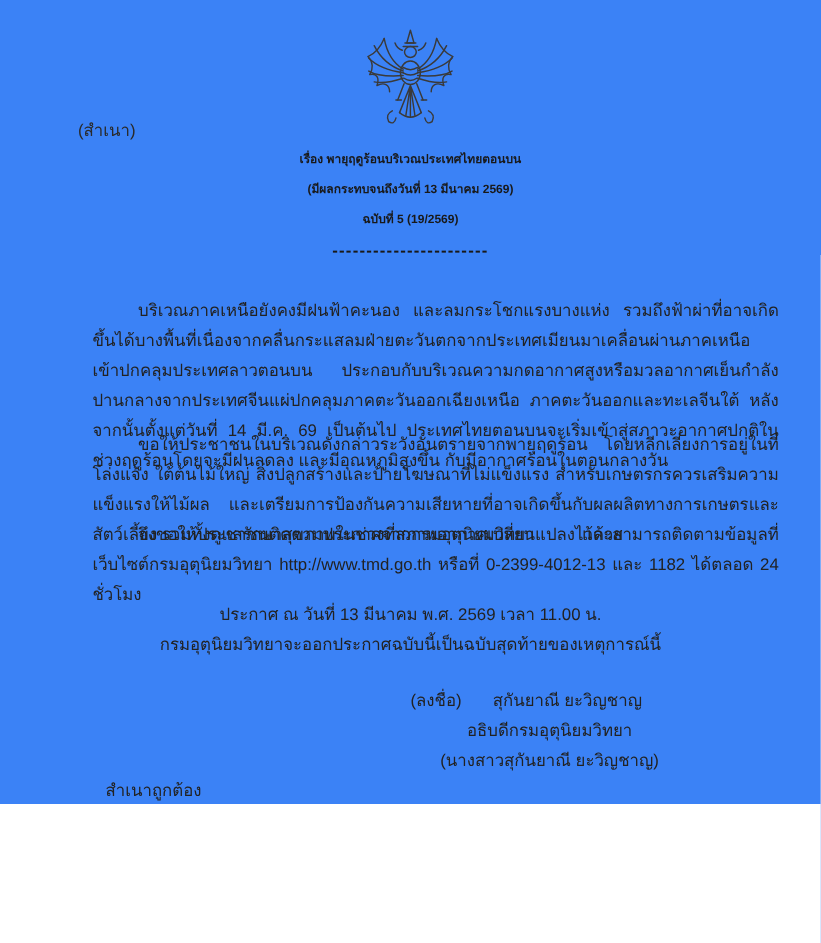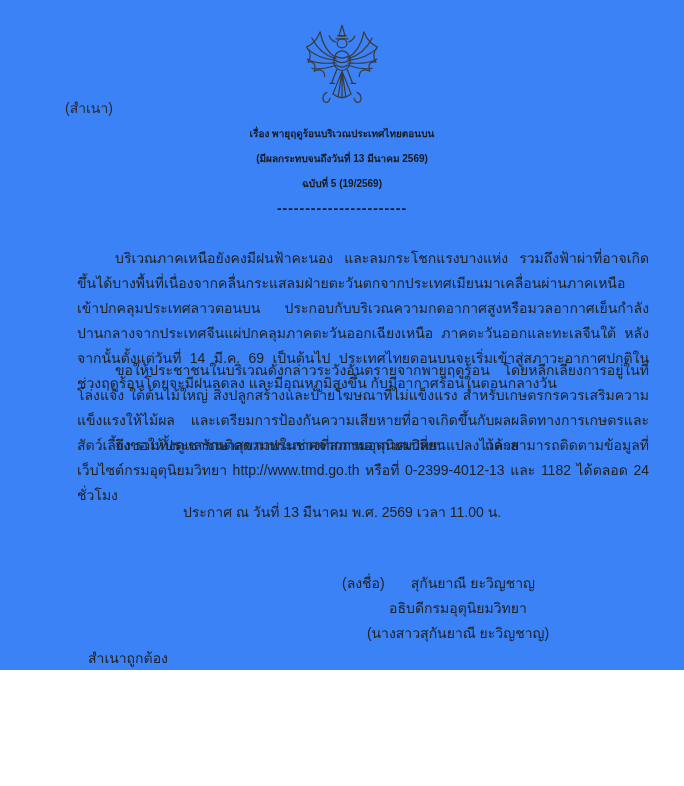--- a/index.html
+++ b/index.html
@@ -163,20 +163,21 @@
     <div class="doc-effective">(มีผลกระทบจนถึงวันที่ 13 มีนาคม 2569)</div>
     <div class="doc-issue">ฉบับที่ 5 (19/2569)</div>
     <div class="doc-separator">-----------------------</div>
   </div>
 
   <p class="body-block body-p p1">บริเวณภาคเหนือยังคงมีฝนฟ้าคะนอง และลมกระโชกแรงบางแห่ง รวมถึงฟ้าผ่าที่อาจเกิดขึ้นได้บางพื้นที่เนื่องจากคลื่นกระแสลมฝ่ายตะวันตกจากประเทศเมียนมาเคลื่อนผ่านภาคเหนือ เข้าปกคลุมประเทศลาวตอนบน ประกอบกับบริเวณความกดอากาศสูงหรือมวลอากาศเย็นกำลังปานกลางจากประเทศจีนแผ่ปกคลุมภาคตะวันออกเฉียงเหนือ ภาคตะวันออกและทะเลจีนใต้ หลังจากนั้นตั้งแต่วันที่ 14 มี.ค. 69 เป็นต้นไป ประเทศไทยตอนบนจะเริ่มเข้าสู่สภาวะอากาศปกติในช่วงฤดูร้อนโดยจะมีฝนลดลง และมีอุณหภูมิสูงขึ้น กับมีอากาศร้อนในตอนกลางวัน</p>
   <p class="body-block body-p p2">ขอให้ประชาชนในบริเวณดังกล่าวระวังอันตรายจากพายุฤดูร้อน โดยหลีกเลี่ยงการอยู่ในที่โล่งแจ้ง ใต้ต้นไม้ใหญ่ สิ่งปลูกสร้างและป้ายโฆษณาที่ไม่แข็งแรง สำหรับเกษตรกรควรเสริมความแข็งแรงให้ไม้ผล และเตรียมการป้องกันความเสียหายที่อาจเกิดขึ้นกับผลผลิตทางการเกษตรและสัตว์เลี้ยง รวมทั้งดูแลรักษาสุขภาพในช่วงที่สภาพอากาศเปลี่ยนแปลงไว้ด้วย</p>
   <p class="body-block body-p p3">จึงขอให้ประชาชนติดตามประกาศจากกรมอุตุนิยมวิทยา และสามารถติดตามข้อมูลที่เว็บไซต์กรมอุตุนิยมวิทยา http://www.tmd.go.th หรือที่ 0-2399-4012-13 และ 1182 ได้ตลอด 24 ชั่วโมง</p>
 
   <div class="announce-line announce-date">ประกาศ ณ วันที่ 13 มีนาคม พ.ศ. 2569  เวลา 11.00 น.</div>
+  <div class="announce-line announce-final">กรมอุตุนิยมวิทยาจะออกประกาศฉบับนี้เป็นฉบับสุดท้ายของเหตุการณ์นี้</div>
 
   <div class="sign-block">
     <div class="sign-line1">
       <span class="sign-label">(ลงชื่อ)</span><span>สุกันยาณี ยะวิญชาญ</span>
     </div>
     <div>อธิบดีกรมอุตุนิยมวิทยา</div>
     <div>(นางสาวสุกันยาณี ยะวิญชาญ)</div>
   </div>
 
   <div class="certify-block">

